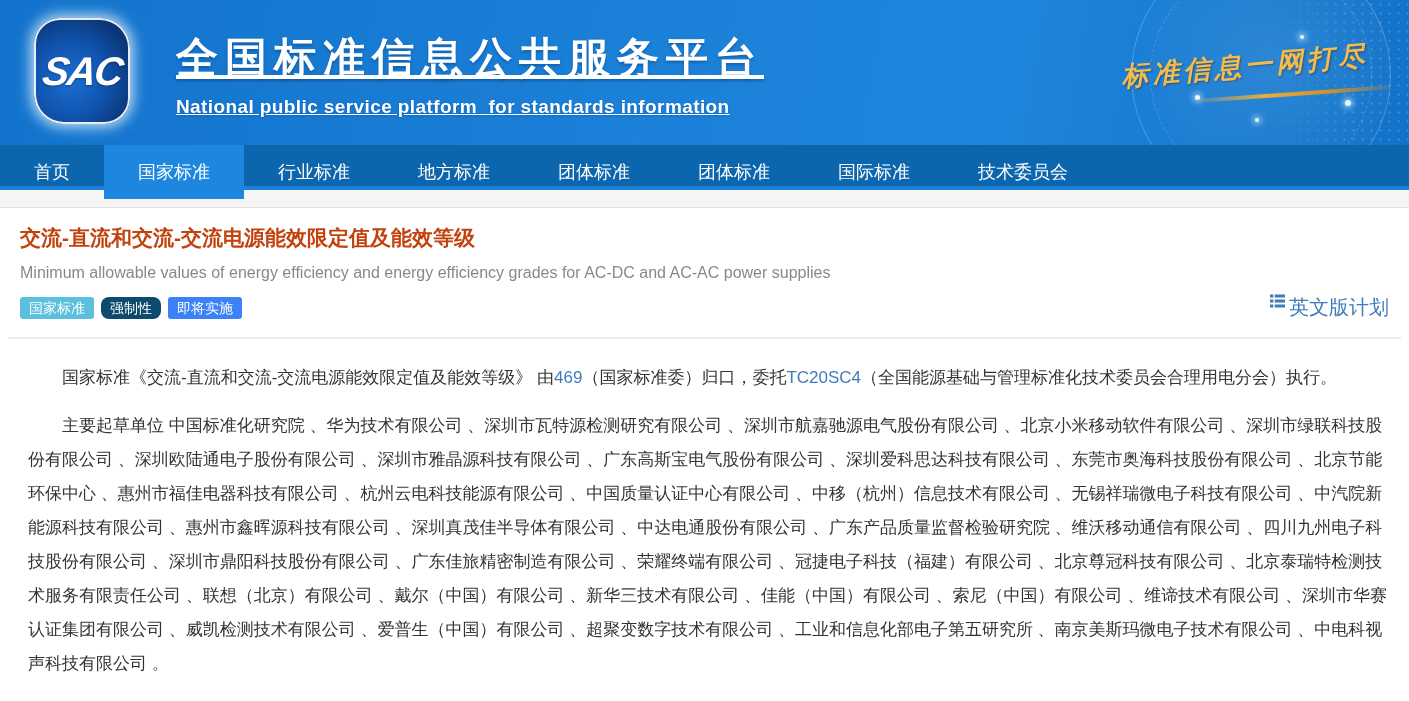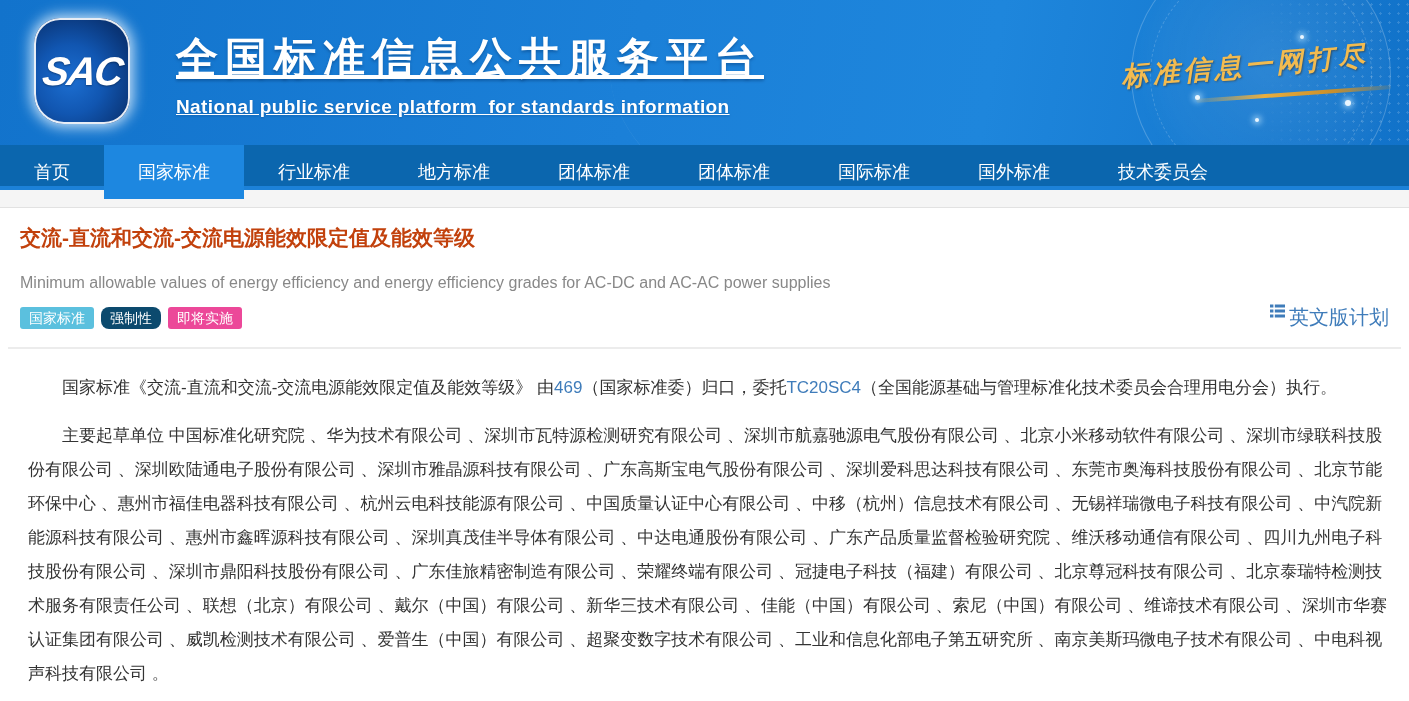--- a/index.html
+++ b/index.html
@@ -88,21 +88,21 @@
   }
   .nav-item.active { background: #1d87e0; }
 
   .sub-strip {
     height: 18px; background: #f5f5f5; border-bottom: 1px solid #e2e2e2;
   }
 
   
   .content { padding: 16px 20px 0 20px; color: #333; }
   .std-title-zh { font-size: 21px; font-weight: bold; color: #c2410c; }
-  .std-title-en { margin-top: 22px; font-size: 16px; color: #888; }
+  .std-title-en { margin-top: 12px; font-size: 16px; color: #888; }
 
   .meta-row { margin-top: 12px; display: flex; align-items: center; }
   .tags { flex: 1; }
   .tag {
     display: inline-block; color: #fff; font-size: 14px; line-height: 14px;
     padding: 4px 9px; border-radius: 3px; margin-right: 7px;
   }
   .en-link {
     display: inline-flex; align-items: flex-start; gap: 4px;
     color: #3f7cba; font-size: 20px; cursor: pointer; text-decoration: none;
@@ -141,31 +141,30 @@
 </div>
 
 <div class="main-nav">
     <div class="nav-item">首页</div>
     <div class="nav-item active">国家标准</div>
     <div class="nav-item">行业标准</div>
     <div class="nav-item">地方标准</div>
     <div class="nav-item">团体标准</div>
     <div class="nav-item">团体标准</div>
     <div class="nav-item">国际标准</div>
-    <div class="nav-item">国外标准</div>
     <div class="nav-item">技术委员会</div>
   </div>
 <div class="sub-strip"></div>
 
 <div class="content">
   <div class="std-title-zh">交流-直流和交流-交流电源能效限定值及能效等级</div>
   <div class="std-title-en">Minimum allowable values of energy efficiency and energy efficiency grades for AC-DC and AC-AC power supplies</div>
 
   <div class="meta-row">
-    <div class="tags"><span class="tag" style="background: rgb(91, 192, 222);">国家标准</span><span class="tag" style="background: #0c4a6e; border-radius: 8px;">强制性</span><span class="tag" style="background: #ec4899;">即将实施</span></div>
+    <div class="tags"><span class="tag" style="background: rgb(91, 192, 222);">国家标准</span><span class="tag" style="background: #0c4a6e; border-radius: 8px;">强制性</span><span class="tag" style="background: #3b82f6;">即将实施</span></div>
     <a class="en-link">
       <span>
         <svg width="15" height="14" viewBox="0 0 15 14">
           <g fill="#3f7cba">
             <rect x="0" y="0.5" width="3.4" height="3"></rect>
               <rect x="4.8" y="0.5" width="10.2" height="3"></rect>
             <rect x="0" y="5.5" width="3.4" height="3"></rect>
               <rect x="4.8" y="5.5" width="10.2" height="3"></rect>
             <rect x="0" y="10.5" width="3.4" height="3"></rect>
               <rect x="4.8" y="10.5" width="10.2" height="3"></rect>

